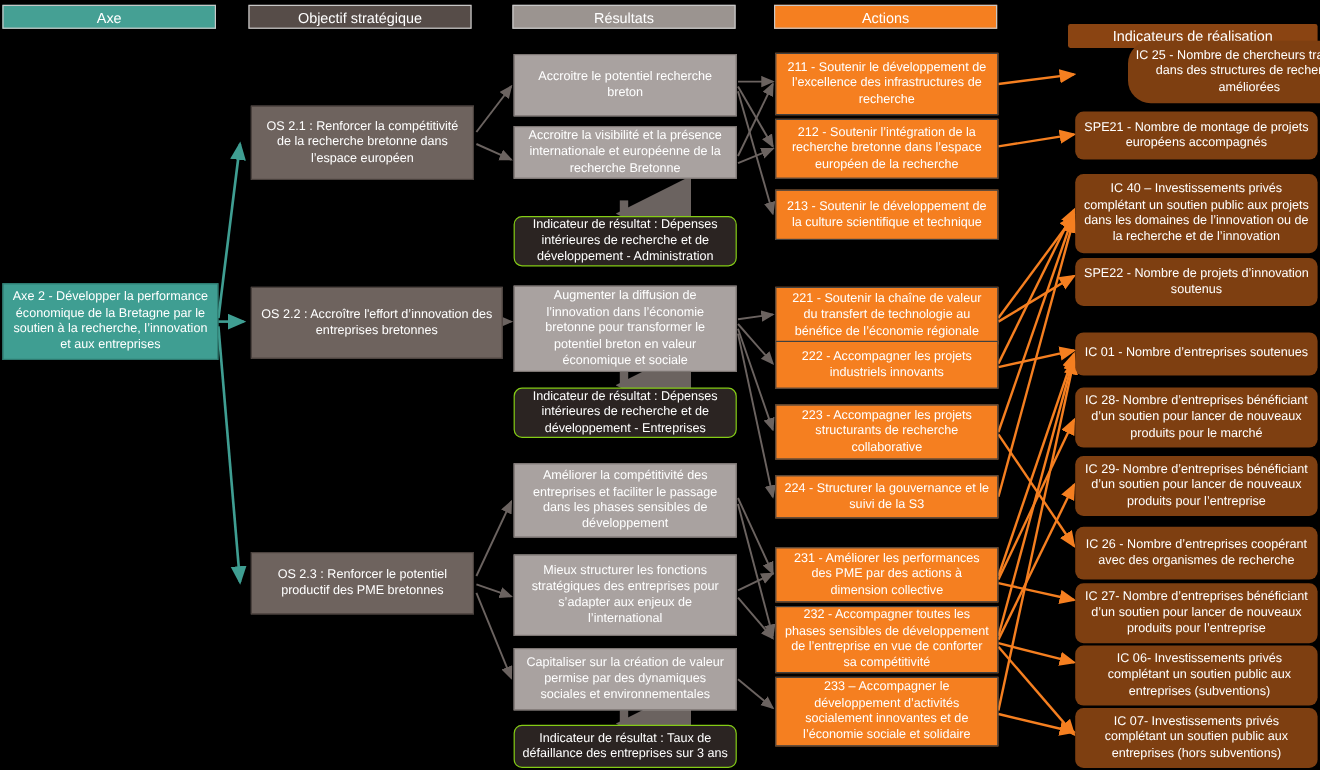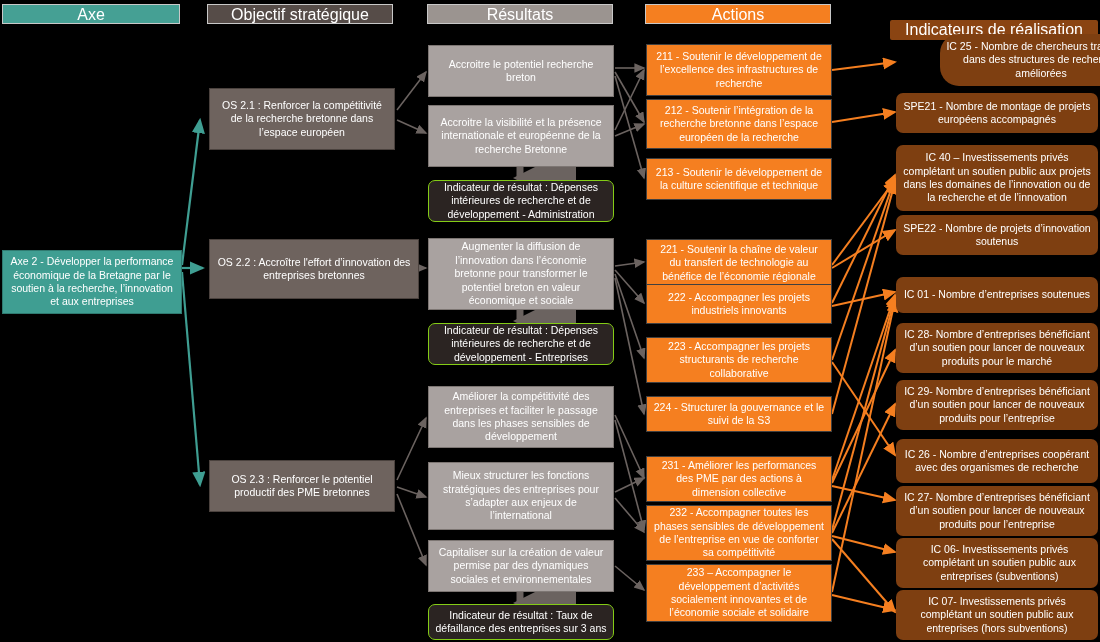--- a/index.html
+++ b/index.html
@@ -2,21 +2,21 @@
 <html><head>
 <meta charset="utf-8">
 <style>
   html,body{margin:0;padding:0;background:#000;}
   body{width:1100px;height:642px;position:relative;overflow:hidden;
        font-family:"Liberation Sans","DejaVu Sans",sans-serif;color:#fff;}
   #stage{position:absolute;left:0;top:0;width:1100px;height:642px;}
   svg#wires{position:absolute;left:0;top:0;width:1100px;height:642px;pointer-events:none;}
 
   .hdr{position:absolute;height:20px;line-height:20px;text-align:center;
-       font-size:16px;border:1px solid #c8c8c8;box-sizing:border-box;}
+       font-size:12px;border:1px solid #c8c8c8;box-sizing:border-box;}
   .hdr-axe{background:#45a094;}
   .hdr-os{background:#564c48;}
   .hdr-res{background:#9b9490;}
   .hdr-act{background:#f57f20;}
   .hdr-ind{background:#8a4412;border:none;border-radius:2px;margin-top:16px;}
 
   .box{position:absolute;box-sizing:border-box;display:flex;align-items:center;
        justify-content:center;text-align:center;font-size:10.5px;line-height:1.28;
        padding:3px 6px;}
   .b-axe{background:#3f9e92;border:1px solid #2f7a70;}
@@ -107,38 +107,38 @@
       <path d="M832,595 L895,610"></path>
     </g>
   </svg>
 
   <div class="hdr hdr-axe" style="left:2px;top:4px;width:178px;">Axe</div>
   <div class="hdr hdr-os" style="left:207px;top:4px;width:186px;">Objectif stratégique</div>
   <div class="hdr hdr-res" style="left:427px;top:4px;width:186px;">Résultats</div>
   <div class="hdr hdr-act" style="left:645px;top:4px;width:186px;">Actions</div>
   <div class="hdr hdr-ind" style="left:890px;top:4px;width:208px;">Indicateurs de réalisation</div>
 
-  <div class="box b-axe" style="left:2px;top:236px;width:180px;height:64px;margin-top:14px;">
+  <div class="box b-axe" style="left:2px;top:236px;width:180px;height:64px;">
     <span>Axe 2 - Développer la performance économique de la Bretagne par le soutien à la recherche, l’innovation et aux entreprises</span>
   </div>
 
   <div class="box b-os" style="left:209px;top:88px;width:186px;height:62px;">
     <span>OS 2.1 : Renforcer la compétitivité de la recherche bretonne dans l’espace européen</span>
   </div>
   <div class="box b-os" style="left:209px;top:239px;width:210px;height:60px;">
     <span>OS 2.2 : Accroître l'effort d’innovation des entreprises bretonnes</span>
   </div>
   <div class="box b-os" style="left:209px;top:460px;width:186px;height:52px;">
     <span>OS 2.3 : Renforcer le potentiel productif des PME bretonnes</span>
   </div>
 
   <div class="box b-res" style="left:428px;top:45px;width:186px;height:52px;">
     <span>Accroitre le potentiel recherche breton</span>
   </div>
-  <div class="box b-res" style="left:428px;top:105px;width:186px;height:62px;">
+  <div class="box b-res" style="left:428px;top:105px;width:186px;height:44px;">
     <span>Accroitre la visibilité et la présence internationale et européenne de la recherche Bretonne</span>
   </div>
   <div class="box b-ind-res" style="left:428px;top:180px;width:186px;height:42px;">
     <span>Indicateur de résultat : Dépenses intérieures de recherche et de développement - Administration</span>
   </div>
   <div class="box b-res" style="left:428px;top:238px;width:186px;height:72px;">
     <span>Augmenter la diffusion de l’innovation dans l’économie bretonne pour transformer le potentiel breton en valeur économique et sociale</span>
   </div>
   <div class="box b-ind-res" style="left:428px;top:323px;width:186px;height:42px;">
     <span>Indicateur de résultat : Dépenses intérieures de recherche et de développement - Entreprises</span>

